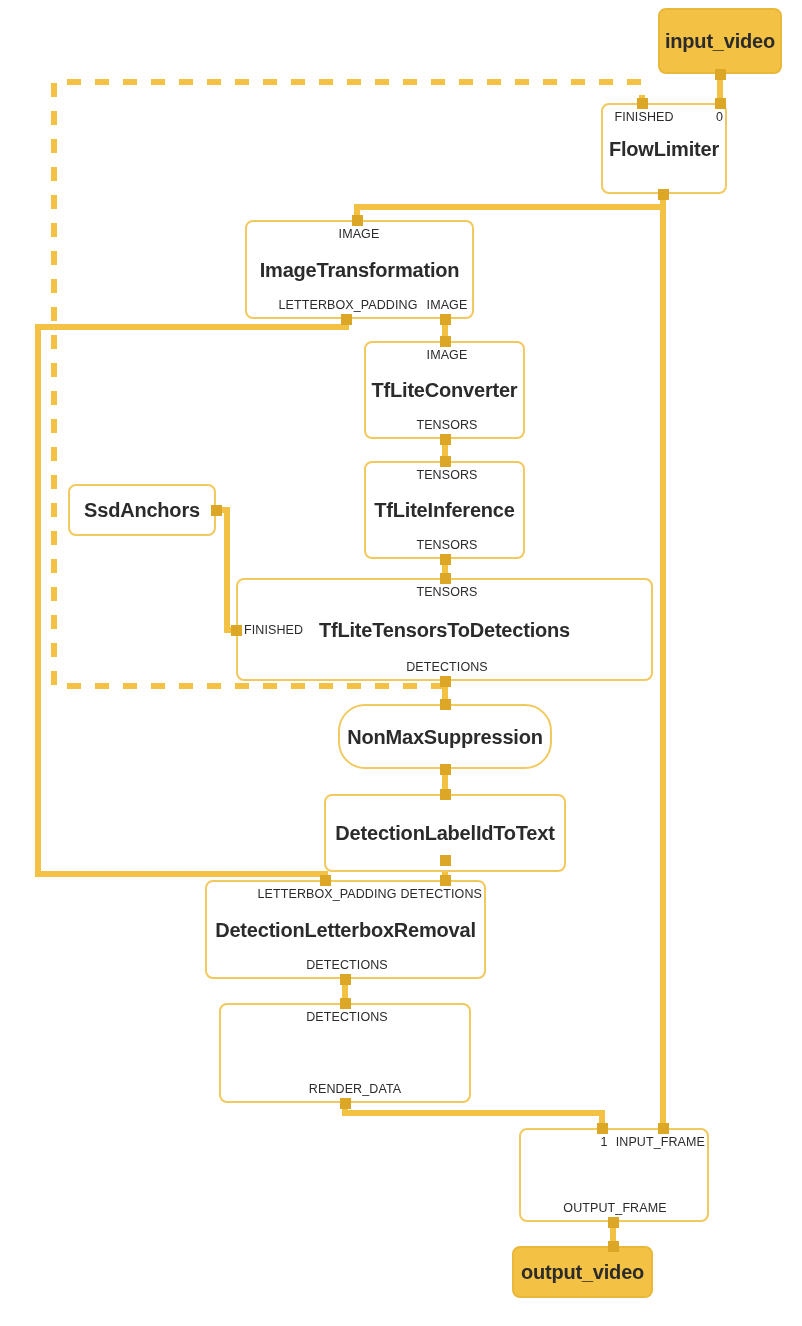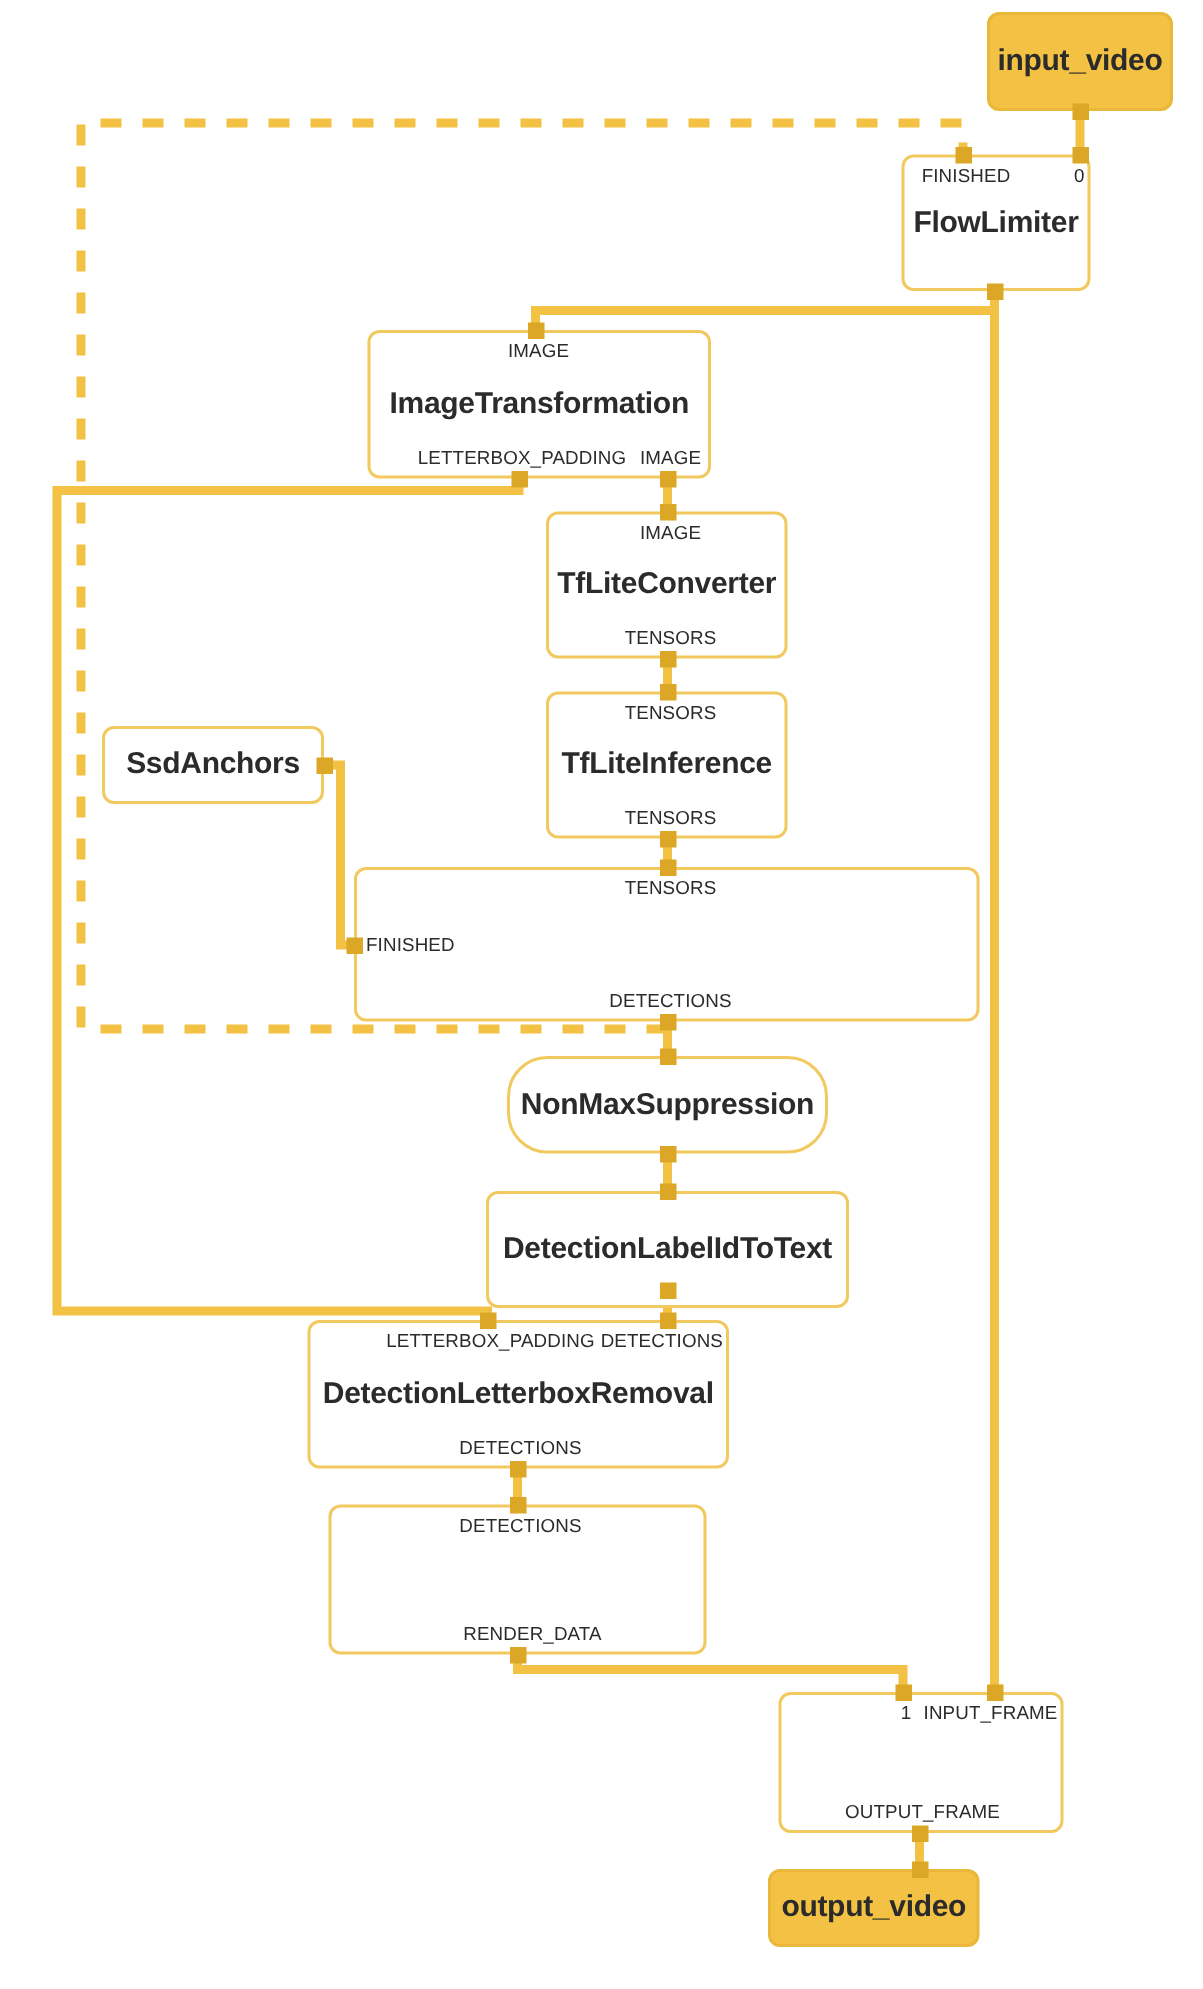--- a/index.html
+++ b/index.html
@@ -61,20 +61,21 @@
       </div>
       <div class="node" style="left: 364px; top: 461px; width: 161px; height: 98px;">
         <div class="title">TfLiteInference</div>
         <div class="port-label top" style="left: 81px; transform: translateX(-50%);">TENSORS</div>
         <div class="port-label bottom" style="left: 81px; transform: translateX(-50%);">TENSORS</div>
       </div>
       <div class="node" style="left: 68px; top: 484px; width: 148px; height: 52px;">
         <div class="title">SsdAnchors</div>
       </div>
       <div class="node" style="left: 236px; top: 578px; width: 417px; height: 103px;">
+        <div class="title">TfLiteTensorsToDetections</div>
         <div class="port-label top" style="left: 209px; transform: translateX(-50%);">TENSORS</div>
         <div class="port-label mid" style="left: 6px;">FINISHED</div>
         <div class="port-label bottom" style="left: 209px; transform: translateX(-50%);">DETECTIONS</div>
       </div>
       <div class="node" style="left: 338px; top: 704px; width: 214px; height: 65px; border-radius: 27px;">
         <div class="title">NonMaxSuppression</div>
       </div>
       <div class="node" style="left: 324px; top: 794px; width: 242px; height: 78px;">
         <div class="title">DetectionLabelIdToText</div>
       </div>

